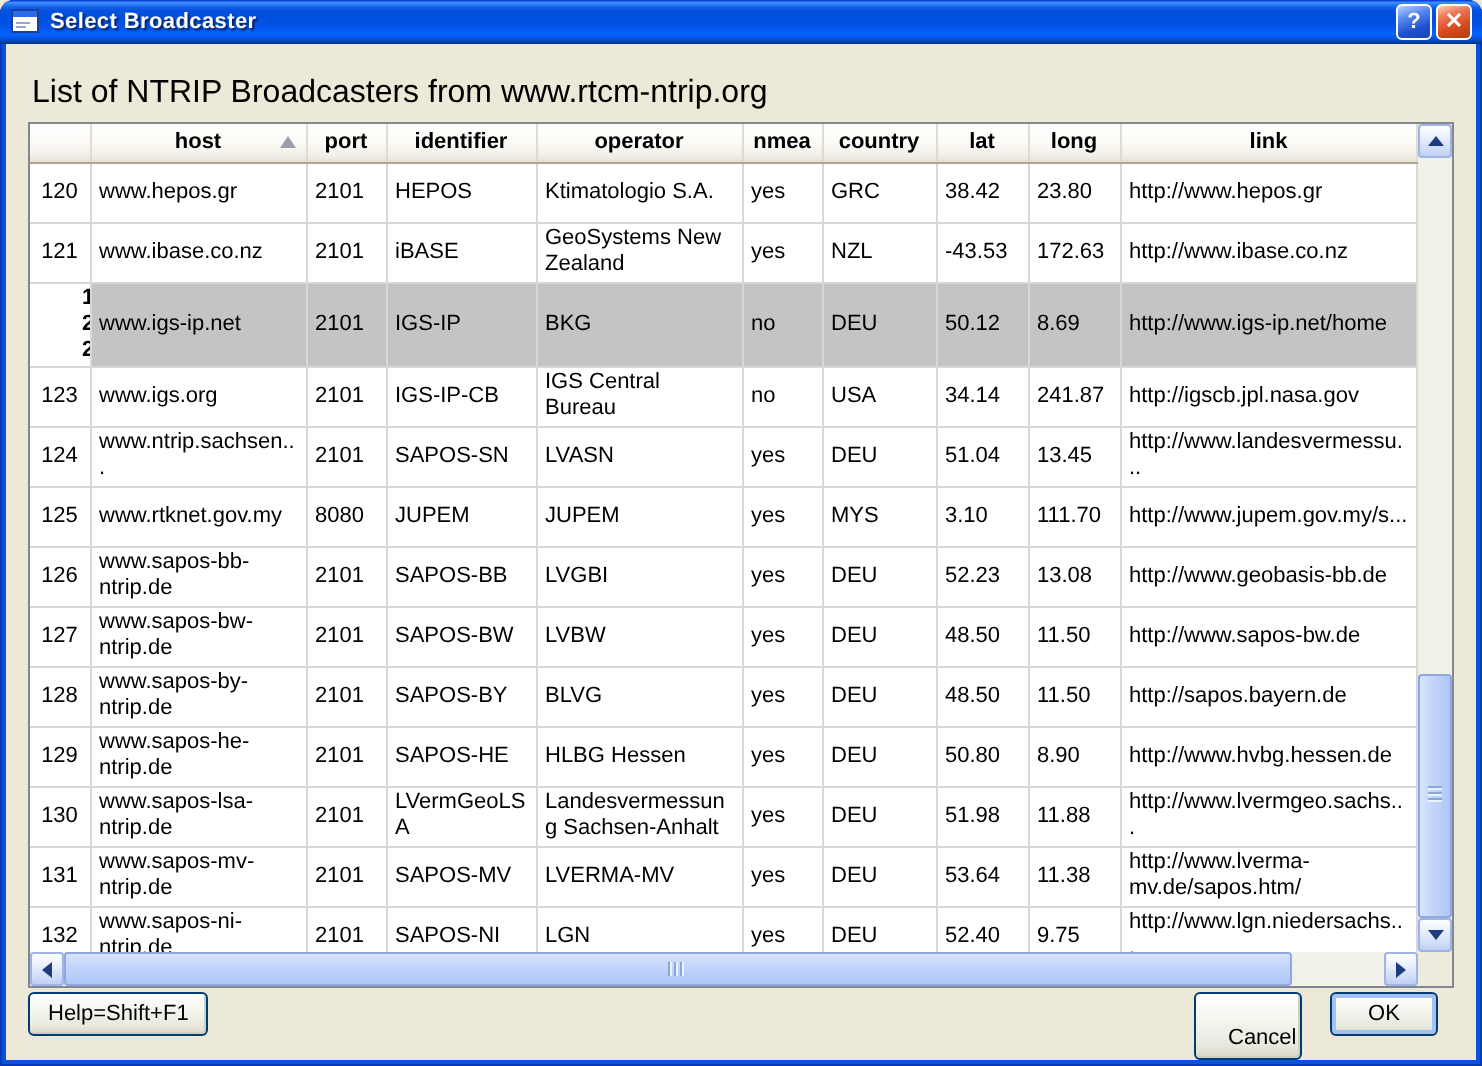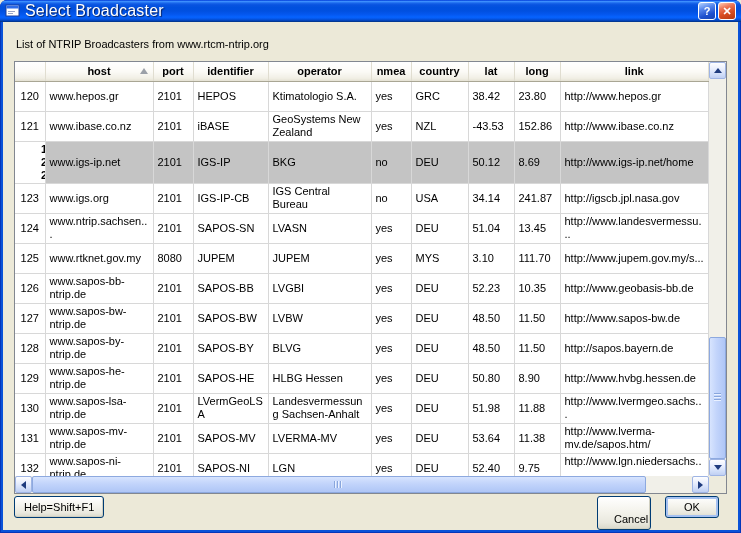--- a/index.html
+++ b/index.html
@@ -18,39 +18,39 @@
     position:absolute; top:0; left:0; right:0; height:22px;
     background: linear-gradient(180deg,
       #0831D9 0%, #1660E8 3%, #4093FF 6%, #2B7CF5 10%, #1561E8 16%,
       #0853E0 22%, #0050DE 35%, #0150E0 50%, #0457EE 65%, #0663FF 78%,
       #0557E8 86%, #0345BE 93%, #02307F 100%);
     display:flex; align-items:center; padding:0 5px 0 5px;
     border-radius:7px 7px 0 0;
   }
   .app-icon { width:16px; height:16px; flex:0 0 auto; margin-right:4px; }
   .title {
-    flex:1; color:#fff; font-weight:normal; font-size:16px;
+    flex:1; color:#fff; font-weight:bold; font-size:11px;
     text-shadow:1px 1px 1px #08215E; letter-spacing:.2px;
     white-space:nowrap; overflow:hidden;
   }
   .tb-btn {
     width:18px; height:18px; margin-left:2px; flex:0 0 auto;
     border:1px solid #FFFFFF; border-radius:3px;
     color:#fff; font-size:11px; font-weight:bold; line-height:16px; text-align:center;
     cursor:default;
   }
   .tb-btn.help  { background:linear-gradient(160deg,#B5D3FF 0%,#5585EC 35%,#1E50CE 70%,#1A46B4 100%); }
   .tb-btn.close { background:linear-gradient(160deg,#FFCDB8 0%,#ED7757 30%,#D94E22 60%,#B63A10 100%); }
 
   
   .dbody {
     position:absolute; top:22px; left:3px; right:3px; bottom:3px;
     background:#ECE9D8;
   }
-  .desc { position:absolute; left:13px; top:16px; font-size:11px; color:#000; }
+  .desc { position:absolute; left:13px; top:16px; font-size:16px; color:#000; }
 
   
   .table-frame {
     position:absolute; left:11px; top:39px; width:713px; height:433px;
     border:1px solid #828790; background:#fff;
   }
   .grid-area { position:absolute; left:0; top:0; right:17px; bottom:17px; overflow:hidden; background:#fff; }
 
   table { border-collapse:collapse; table-layout:fixed; width:694px; font-size:11px; }
   col.c0{width:30px} col.c1{width:108px} col.c2{width:40px} col.c3{width:75px}
@@ -200,21 +200,21 @@
               </tr>
               <tr>
                 <th>121</th>
                 <td>www.ibase.co.nz</td>
                 <td>2101</td>
                 <td>iBASE</td>
                 <td>GeoSystems New Zealand</td>
                 <td>yes</td>
                 <td>NZL</td>
                 <td>-43.53</td>
-                <td>152.86</td>
+                <td>172.63</td>
                 <td>http://www.ibase.co.nz</td>
               </tr>
               <tr class="selected">
                 <th>122</th>
                 <td>www.igs-ip.net</td>
                 <td>2101</td>
                 <td>IGS-IP</td>
                 <td>BKG</td>
                 <td>no</td>
                 <td>DEU</td>
@@ -260,21 +260,21 @@
               </tr>
               <tr>
                 <th>126</th>
                 <td>www.sapos-bb-ntrip.de</td>
                 <td>2101</td>
                 <td>SAPOS-BB</td>
                 <td>LVGBI</td>
                 <td>yes</td>
                 <td>DEU</td>
                 <td>52.23</td>
-                <td>10.35</td>
+                <td>13.08</td>
                 <td>http://www.geobasis-bb.de</td>
               </tr>
               <tr>
                 <th>127</th>
                 <td>www.sapos-bw-ntrip.de</td>
                 <td>2101</td>
                 <td>SAPOS-BW</td>
                 <td>LVBW</td>
                 <td>yes</td>
                 <td>DEU</td>

